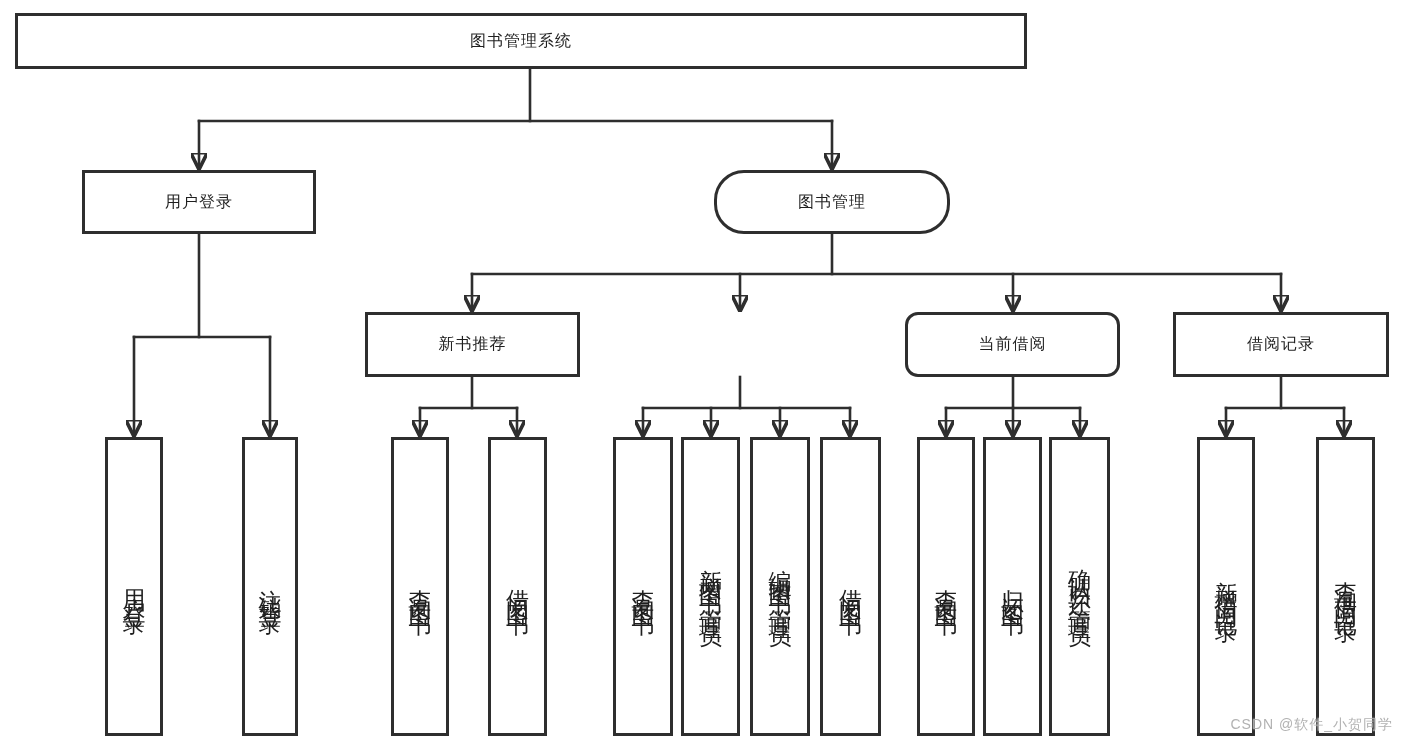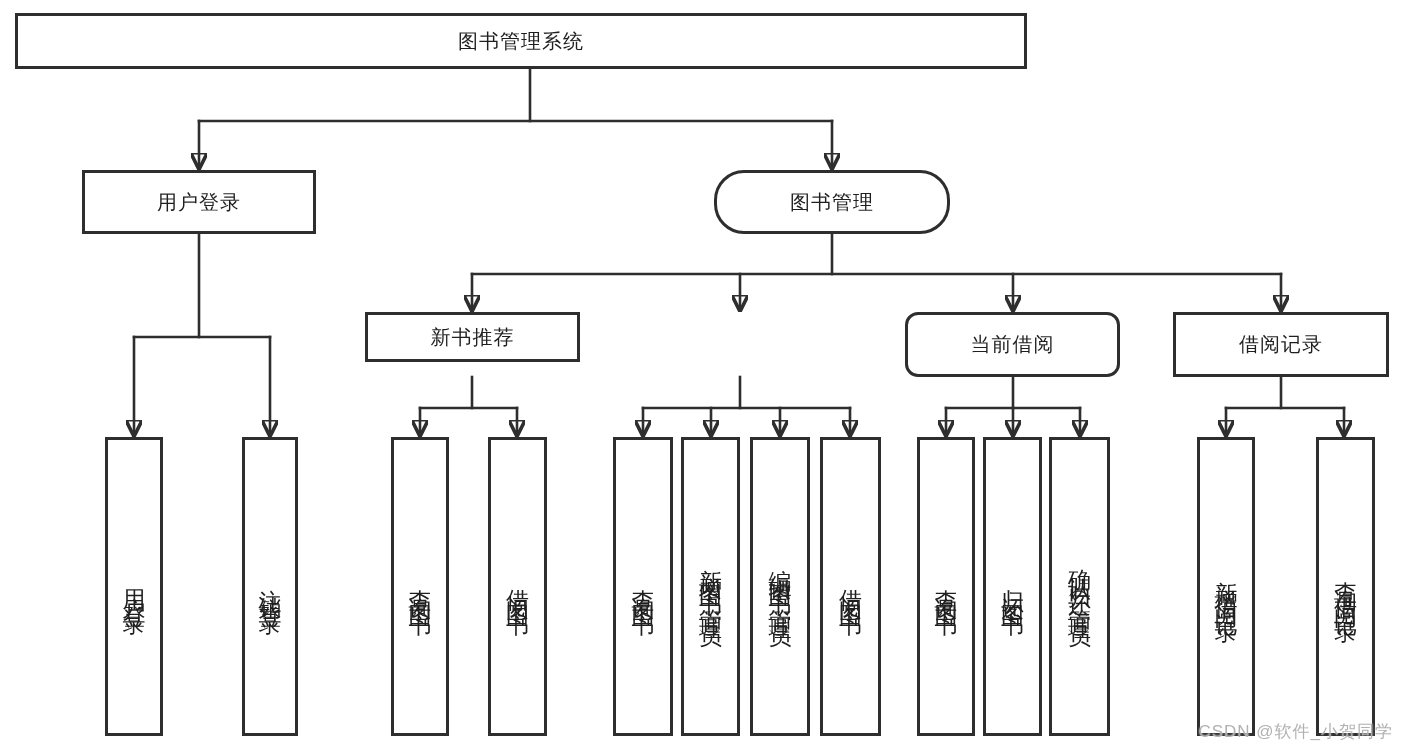--- a/index.html
+++ b/index.html
@@ -30,40 +30,40 @@
   }
   .box {
     position: absolute;
     box-sizing: border-box;
     background: #ffffff;
     border: 3px solid #2e2e2e;
     display: flex;
     align-items: center;
     justify-content: center;
     color: #1f1f1f;
-    font-size: 20px;
+    font-size: 16px;
     letter-spacing: 1px;
     white-space: nowrap;
   }
   .box.v {
     font-size: 23px;
     letter-spacing: 0;
   }
   .box.v span {
     writing-mode: vertical-rl;
     text-orientation: mixed;
     letter-spacing: 8px;
     line-height: 1;
     white-space: nowrap;
   }
   .watermark {
     position: absolute;
     right: 12px;
-    bottom: 4px;
-    font-size: 17px;
+    bottom: 13px;
+    font-size: 14px;
     letter-spacing: 1px;
     color: rgba(170, 170, 170, 0.92);
     text-shadow: 0 0 2px #ffffff;
     z-index: 10;
     white-space: nowrap;
   }
 </style>
 </head>
 <body>
 
@@ -135,21 +135,21 @@
     <span>图书管理系统</span>
   </div>
 
   <div class="box" style="left:82px; top:170px; width:234px; height:64px;">
     <span>用户登录</span>
   </div>
   <div class="box" style="left:714px; top:170px; width:236px; height:64px;border-radius:30px;">
     <span>图书管理</span>
   </div>
 
-  <div class="box" style="left:365px; top:312px; width:215px; height:50px;">
+  <div class="box" style="left:365px; top:312px; width:215px; height:65px;">
     <span>新书推荐</span>
   </div>
   <div class="box" style="left:905px; top:312px; width:215px; height:65px;border-radius:13px;">
     <span>当前借阅</span>
   </div>
   <div class="box" style="left:1173px; top:312px; width:216px; height:65px;">
     <span>借阅记录</span>
   </div>
 
   <div class="box v" style="left:105px; top:437px; width:58px; height:299px;">

